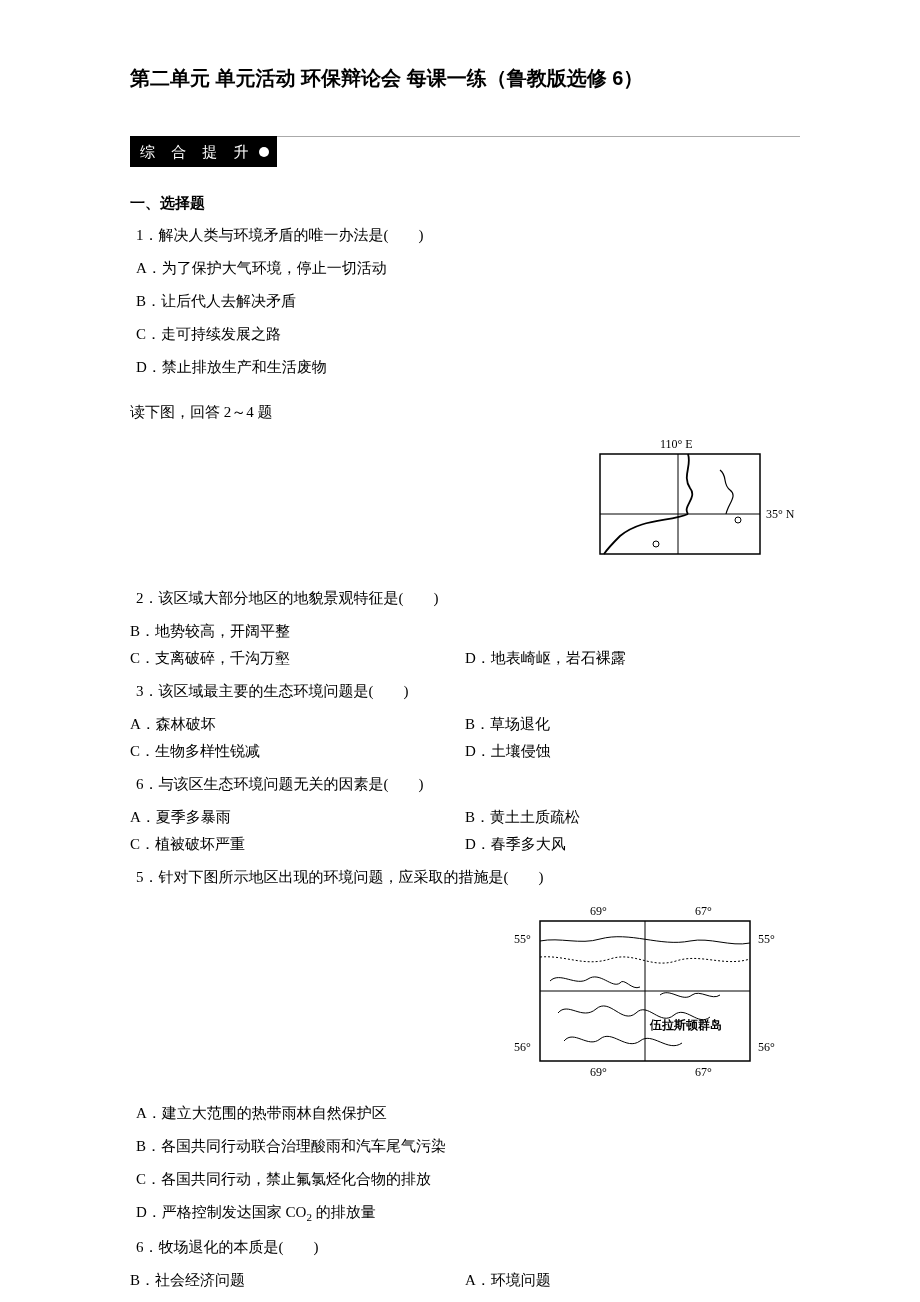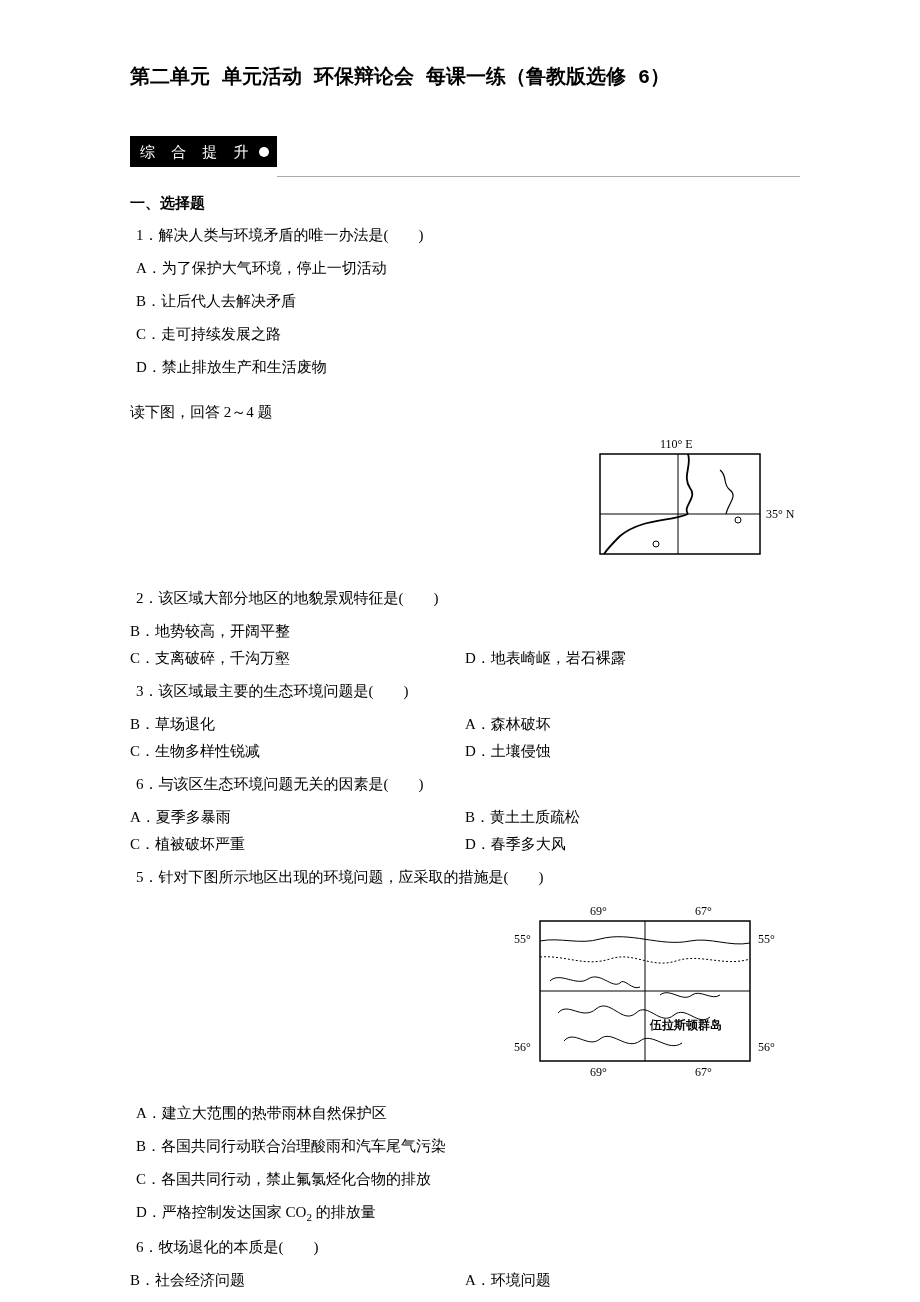--- a/index.html
+++ b/index.html
@@ -9,21 +9,21 @@
     color: #000;
     background: #fff;
     margin: 0;
     padding: 60px 120px 60px 130px;
     width: 920px;
     box-sizing: border-box;
   }
   .title {
     font-size: 20px;
     font-weight: bold;
-    font-family: Liberation Mono, monospace;
+    font-family: Liberation Sans, sans-serif;
     margin-bottom: 40px;
     white-space: nowrap;
   }
   .section-banner {
     display: inline-flex;
     align-items: center;
     background: #000;
     color: #fff;
     padding: 2px 8px 2px 10px;
     font-size: 15px;
@@ -34,21 +34,21 @@
   }
   .section-banner .dot {
     width: 10px;
     height: 10px;
     border-radius: 50%;
     background: #fff;
     margin-left: 4px;
   }
   .banner-row {
     display: flex;
-    align-items: flex-end;
+    align-items: flex-start;
     margin-bottom: 12px;
     text-decoration: underline;
   }
   .banner-line {
     flex: 1;
     height: 1px;
     background: #aaa;
     margin-left: 0;
   }
   .heading {
@@ -115,22 +115,22 @@
 <div class="options-2col">
   <div>B．地势较高，开阔平整</div>
 </div>
 <div class="options-2col">
   <div>C．支离破碎，千沟万壑</div>
   <div>D．地表崎岖，岩石裸露</div>
 </div>
 
 <div class="q-line">3．该区域最主要的生态环境问题是(　　)</div>
 <div class="options-2col">
+  <div>A．森林破坏</div>
   <div>B．草场退化</div>
-  <div>A．森林破坏</div>
 </div>
 <div class="options-2col">
   <div>C．生物多样性锐减</div>
   <div>D．土壤侵蚀</div>
 </div>
 
 <div class="q-line">6．与该区生态环境问题无关的因素是(　　)</div>
 <div class="options-2col">
   <div>A．夏季多暴雨</div>
   <div>B．黄土土质疏松</div>

